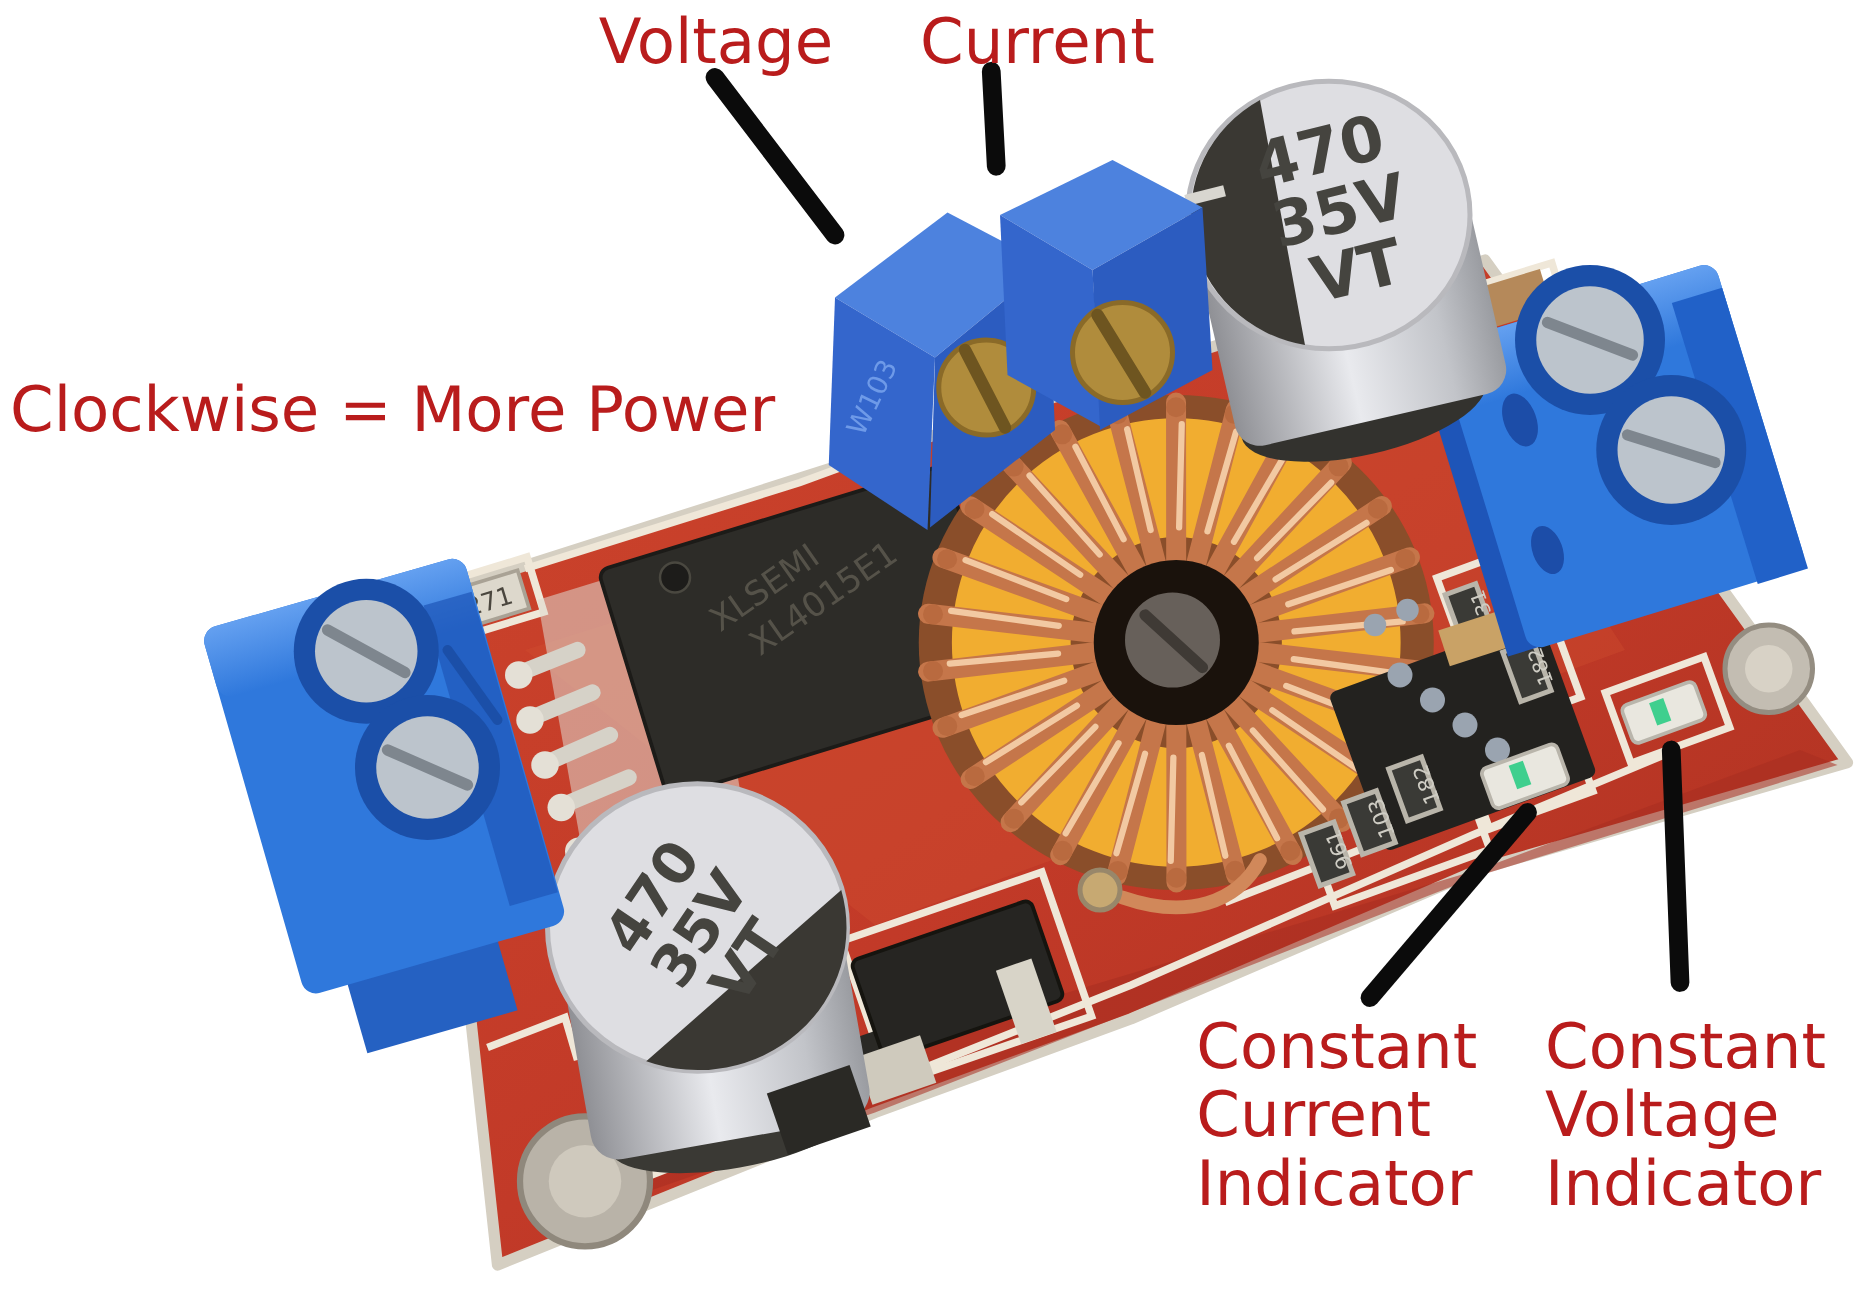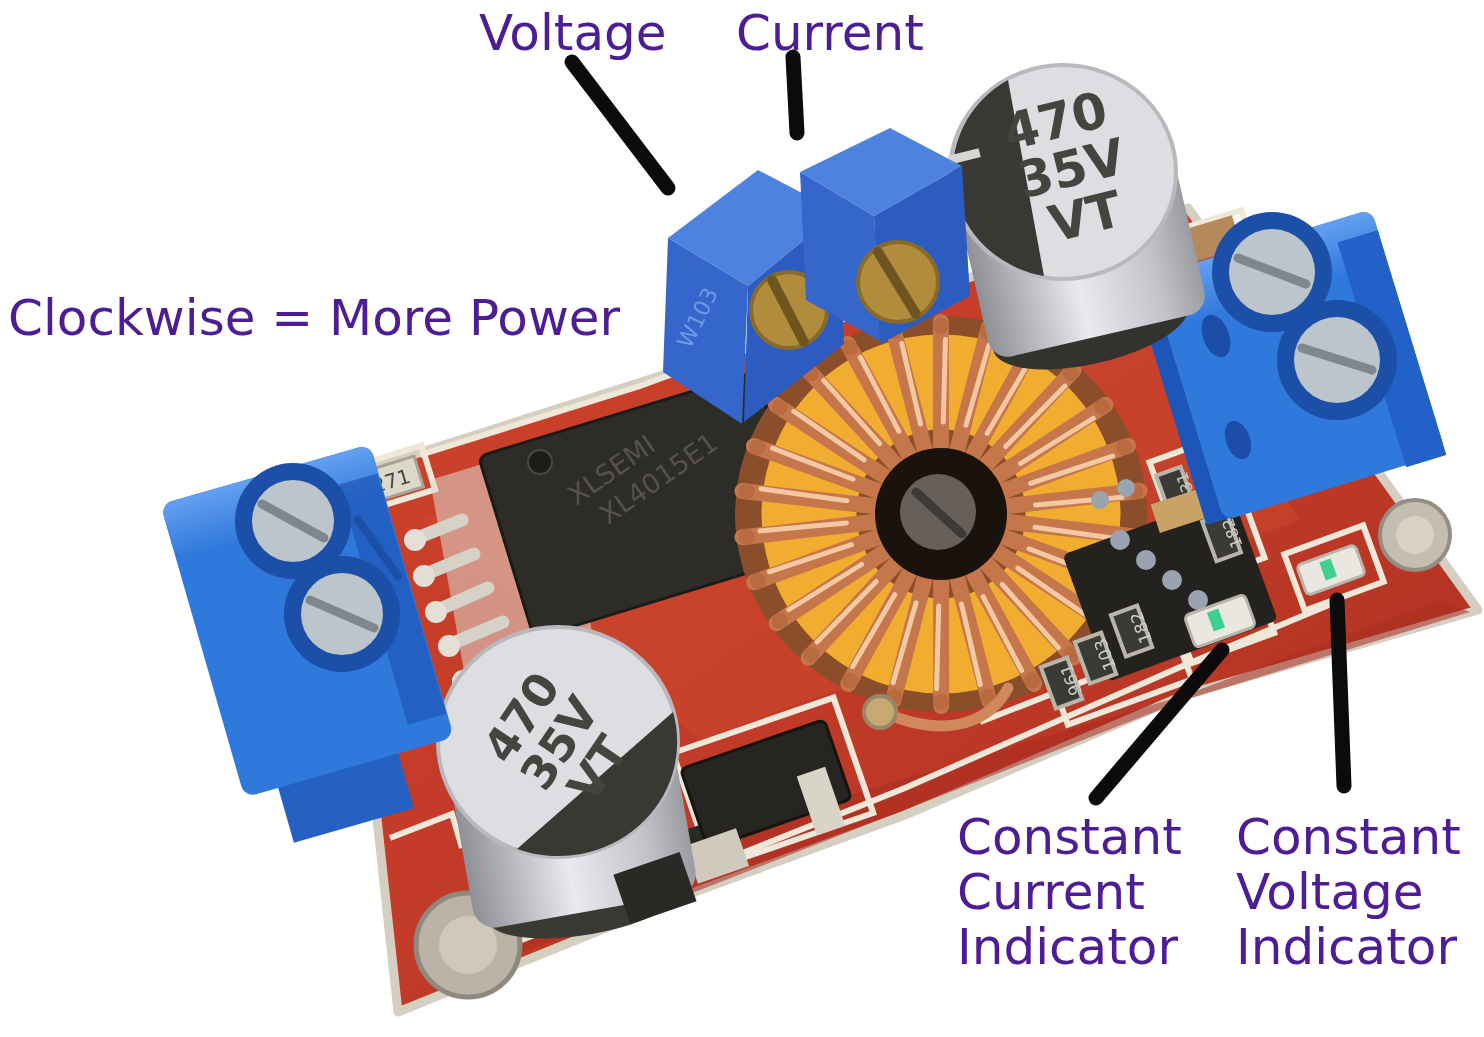--- a/index.html
+++ b/index.html
@@ -1,19 +1,19 @@
 <!DOCTYPE html>
 <html><head>
 <meta charset="utf-8">
 <style>
   html,body{margin:0;padding:0;background:#ffffff;}
   .scene{position:relative;width:1484px;height:1037px;background:#ffffff;overflow:hidden;
          font-family:"DejaVu Sans","Liberation Sans",sans-serif;}
   .scene svg{position:absolute;left:0;top:0;}
-  .lbl{position:absolute;color:#4c1d95;font-size:50px;line-height:1.08;white-space:nowrap;}
+  .lbl{position:absolute;color:#b91c1c;font-size:50px;line-height:1.08;white-space:nowrap;}
   .lbl span{display:block;}
   .lbl-cc{line-height:55px;}
   .lbl-cv{line-height:55px;}
 </style>
 </head>
 <body>
 
 <div class="scene">
 
 <svg width="1484" height="1037" viewBox="0 0 1484 1037">
@@ -322,21 +322,21 @@
   <g stroke="#0b0b0b" stroke-width="15" stroke-linecap="round">
     <line x1="572" y1="62" x2="668" y2="188"></line>
     <line x1="793" y1="57" x2="797" y2="133"></line>
     <line x1="1222" y1="650" x2="1096" y2="798"></line>
     <line x1="1337" y1="600" x2="1344" y2="786"></line>
   </g>
 </svg>
 
 <div class="lbl" style="left:479px;top:6px;">Voltage</div>
 <div class="lbl" style="left:736px;top:6px;">Current</div>
-<div class="lbl" style="left:8px;top:291px;">Clockwise = More Power</div>
+<div class="lbl" style="left:8px;top:301px;">Clockwise = More Power</div>
 
 <div class="lbl lbl-cc" style="left:957px;top:810px;">
   <span>Constant</span>
   <span>Current</span>
   <span>Indicator</span>
 </div>
 
 <div class="lbl lbl-cv" style="left:1236px;top:810px;">
   <span>Constant</span>
   <span>Voltage</span>

